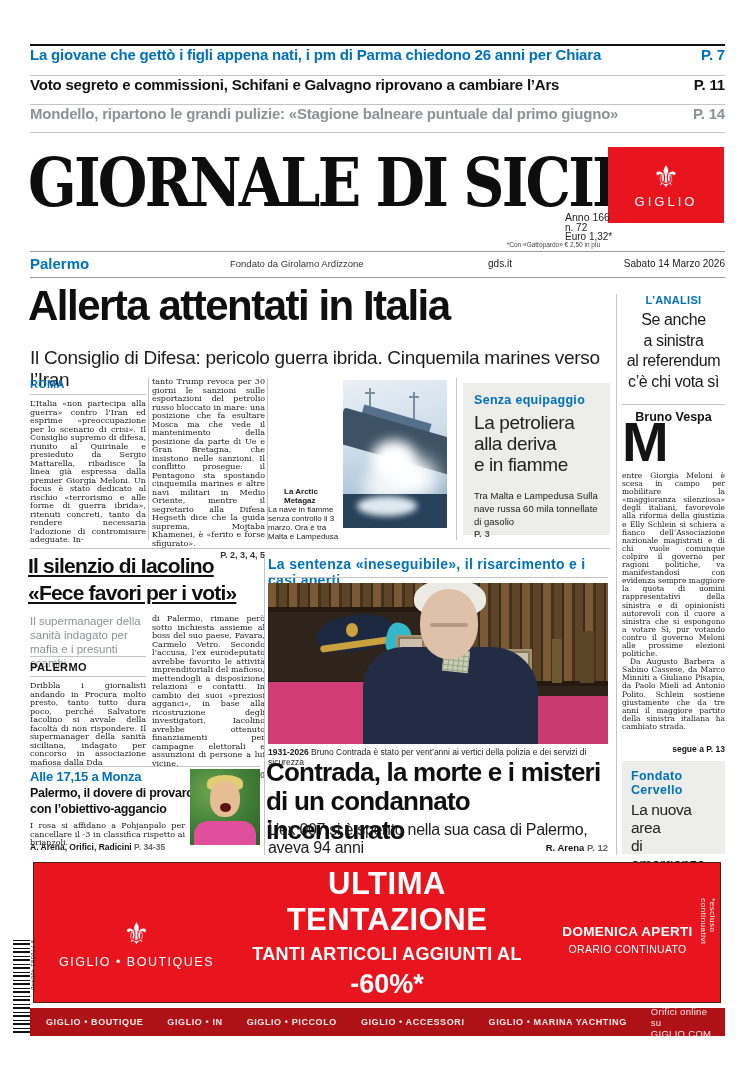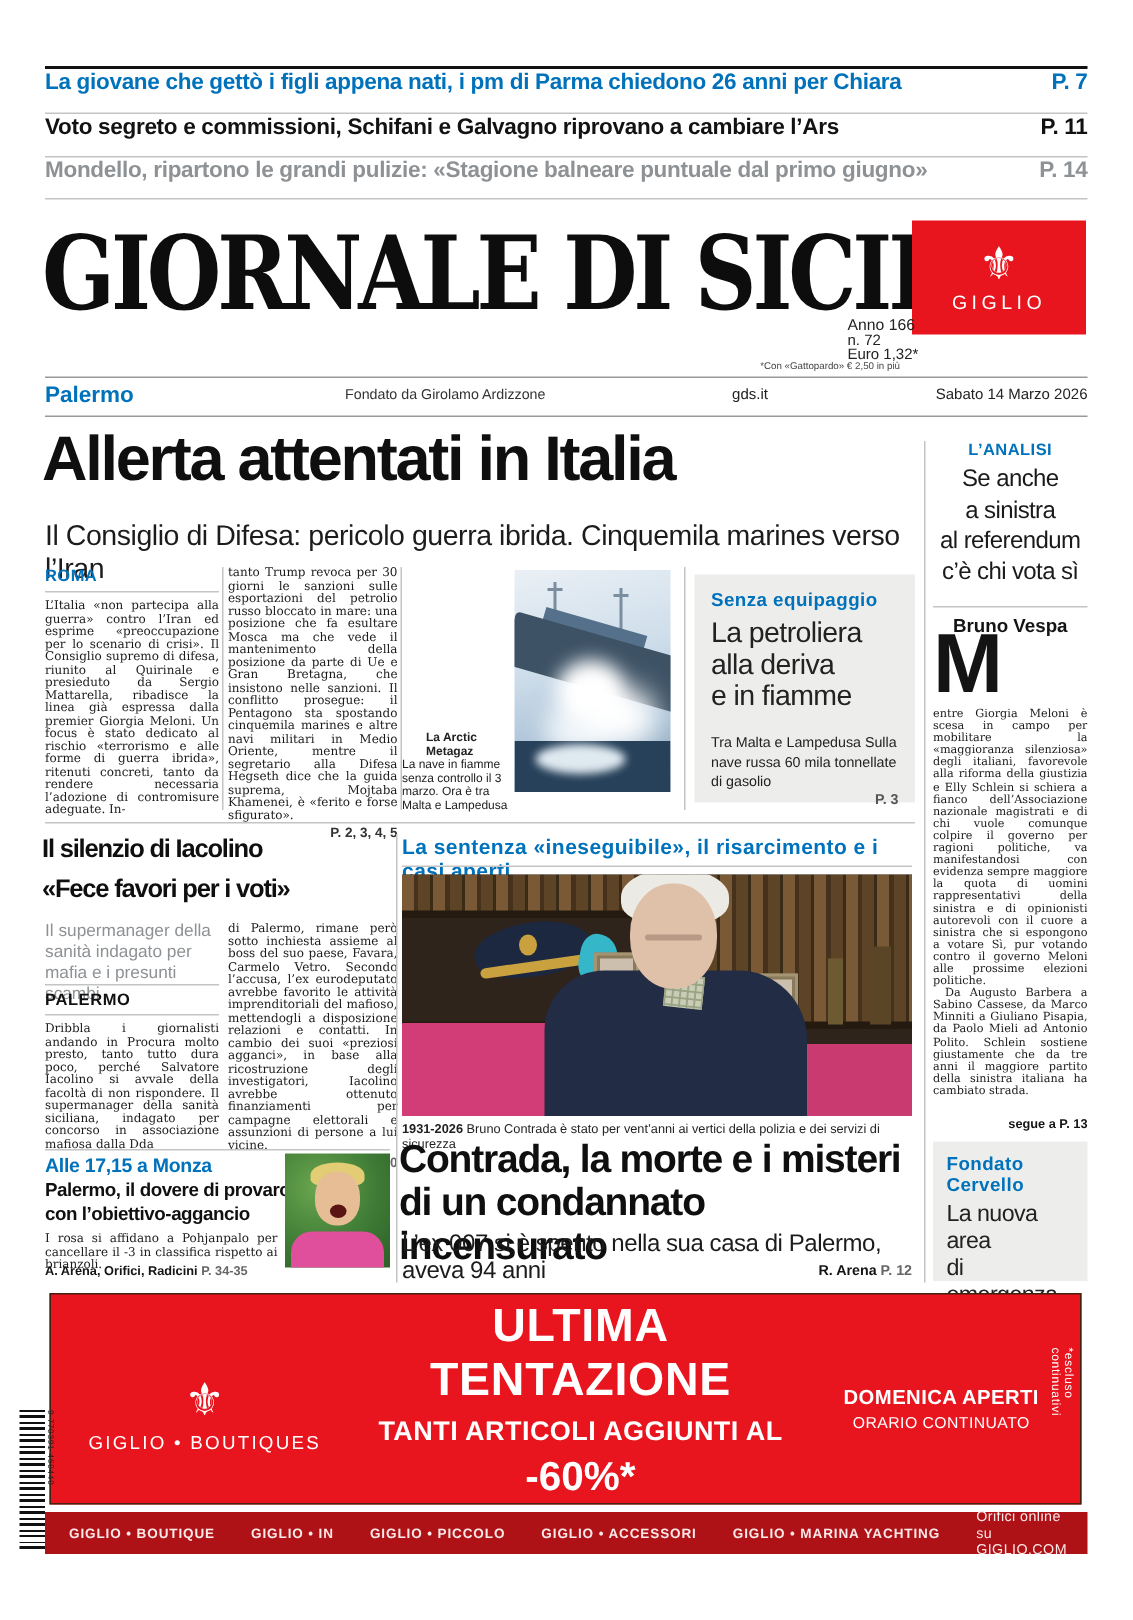--- a/index.html
+++ b/index.html
@@ -48,32 +48,32 @@
          filter:blur(6px);box-shadow:20px 18px 14px #fff,-8px 26px 10px #eef4f8;}
   #sea{position:absolute;left:0;bottom:0;width:104px;height:34px;background:#27415a;}
   #foam{position:absolute;left:14px;bottom:12px;width:60px;height:20px;background:#dfe9f0;border-radius:50%;filter:blur(3px);}
   #ship-caption{left:268px;top:487px;width:72px;font-size:8px;line-height:9px;color:#222;}
   #ship-caption .cb{font-weight:bold;padding-left:16px;}
   
   #tanker-box{left:463px;top:383px;width:147px;height:152px;background:#ededeb;box-sizing:border-box;padding:10px 11px;}
   #tanker-box .bk{font-size:12.5px;}
   .boxhead{font-size:19px;line-height:21px;color:#222;letter-spacing:-0.4px;margin-top:5px;}
   #tanker-small{font-size:9.5px;line-height:13px;margin-top:14px;color:#222;}
-  #tanker-page{text-align:right;font-weight:bold;font-size:9.5px;color:#555;}
+  #tanker-page{text-align:left;font-weight:bold;font-size:9.5px;color:#555;}
   
   #an-kicker{left:622px;top:294px;width:103px;text-align:center;}
   .an-headline{left:622px;top:310px;width:103px;text-align:center;font-size:16px;line-height:20.5px;letter-spacing:-0.4px;color:#1a1a1a;}
   #an-byline{left:622px;top:410px;width:103px;text-align:center;font-weight:bold;font-size:12.5px;}
   #an-drop{left:622px;top:416px;font-size:56px;line-height:52px;font-weight:bold;letter-spacing:-1px;}
   #an-body{left:622px;top:472px;width:103px;height:270px;overflow:hidden;}
   #an-body .serif{font-size:7.5px;line-height:8.1px;}
   #an-body .p2{text-indent:8px;}
   #an-segue{left:622px;top:744px;width:103px;text-align:right;font-weight:bold;font-size:8.5px;}
   
-  #iac-head{left:28px;top:552px;width:240px;font-size:17px;line-height:27px;font-weight:bold;letter-spacing:-0.8px;color:#0f0f0f;}
+  #iac-head{left:28px;top:552px;width:240px;font-size:21px;line-height:27px;font-weight:bold;letter-spacing:-0.8px;color:#0f0f0f;text-decoration:underline;}
   #iac-sub{left:30px;top:614px;width:120px;font-size:11.5px;line-height:14px;color:var(--gray);}
   #iac-kicker{left:30px;top:661px;font-size:11px;font-weight:bold;color:#111;letter-spacing:.4px;}
   
   #sent-kicker{left:268px;top:556px;width:340px;font-size:14px;}
   #contrada-photo{left:268px;top:583px;width:340px;height:161px;overflow:hidden;background:#2f241c;}
   .books{position:absolute;top:0;height:100px;background:
      repeating-linear-gradient(90deg,#7a5a36 0 8px,#46311c 8px 11px,#5e4427 11px 19px,#3a2a18 19px 21px);}
   .shelf{position:absolute;height:5px;background:#241a10;left:0;width:340px;}
   #cap{position:absolute;left:48px;top:32px;width:78px;height:36px;background:#1c2740;border-radius:50% 50% 45% 45%;transform:rotate(-8deg);}
   #cap-band{position:absolute;left:52px;top:58px;width:70px;height:7px;background:#c9a23f;border-radius:4px;transform:rotate(-8deg);}

